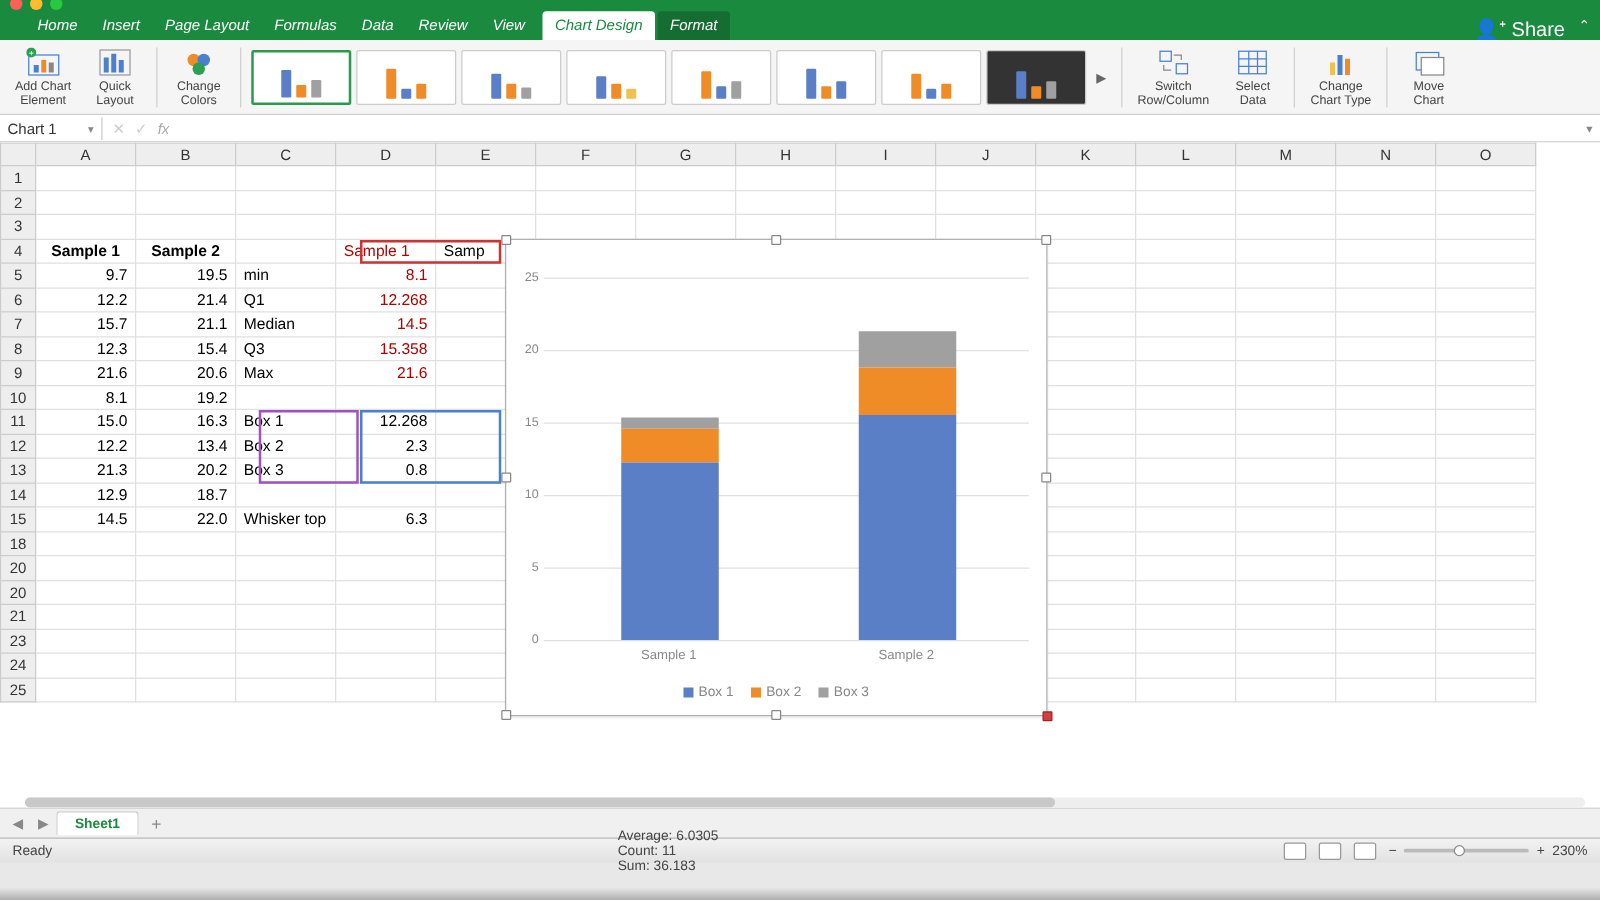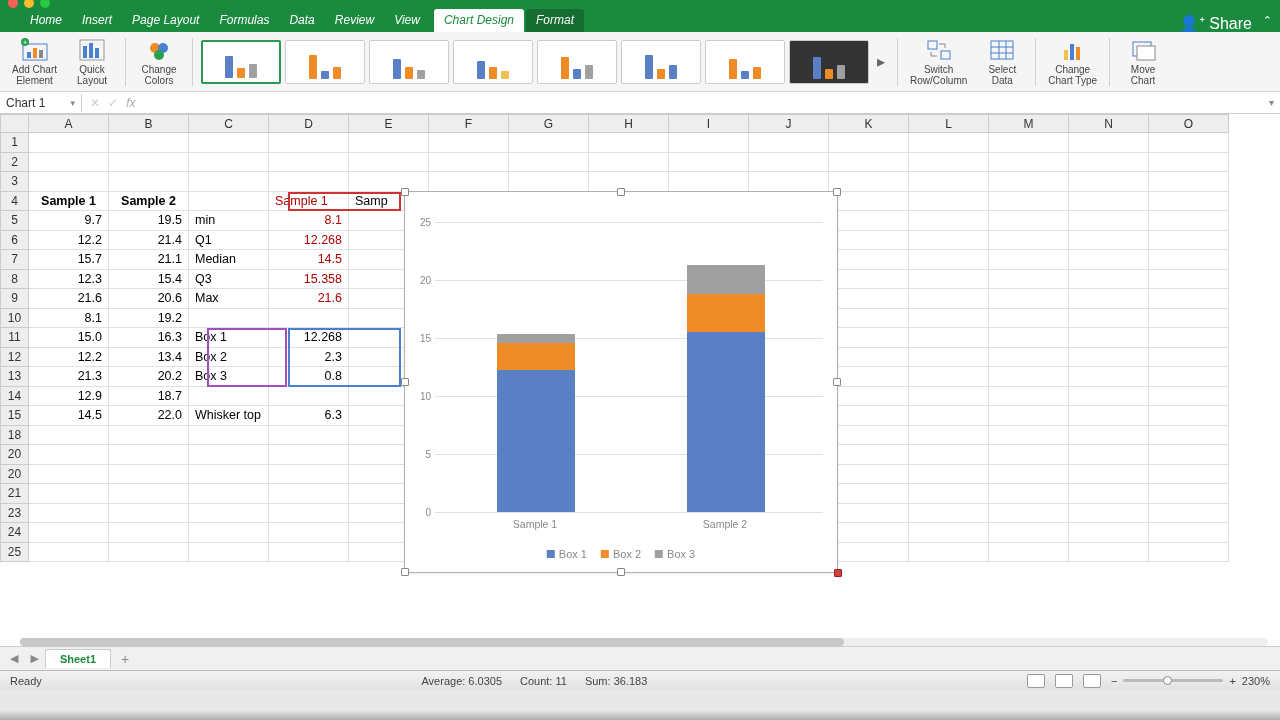--- a/index.html
+++ b/index.html
@@ -71,21 +71,21 @@
   .barseg { width:100%;}
 
   
   .tabstrip { height:24px; background:#f0f0f0; border-top:1px solid #ccc; display:flex; align-items:center; padding:0 4px; font-size:11px; color:#555;}
   .nav-ar { padding:0 6px; color:#888; cursor:pointer;}
   .sheettab { background:#fff; border:1px solid #ccc; border-bottom:none; padding:3px 14px; border-radius:3px 3px 0 0; font-weight:600; color:#1a8a3e; cursor:pointer;}
   .plus { padding:0 10px; color:#888; cursor:pointer; font-size:14px;}
 
   
   .status { height:20px; background:linear-gradient(#f2f2f2,#e2e2e2); border-top:1px solid #bbb; display:flex; align-items:center; font-size:11px; color:#444; padding:0 10px; justify-content:space-between;}
-  .status .mid { display:flex; gap:18px;}
+  .status .mid { display:flex; flex-direction:column;}
   .status .right { display:flex; align-items:center; gap:10px;}
   .viewbtn { width:18px; height:14px; border:1px solid #999; border-radius:2px; background:#fff; cursor:pointer;}
   .zoom { display:flex; align-items:center; gap:6px;}
   .ztrack { width:100px; height:3px; background:#bbb; position:relative; border-radius:2px;}
   .zthumb { position:absolute; width:9px; height:9px; border-radius:50%; background:#fff; border:1px solid #888; top:-3px; left:40px;}
 
   
   .dock { position:absolute; bottom:0; left:0; right:0; height:10px; background:linear-gradient(rgba(0,0,0,0),rgba(0,0,0,0.25));}
   .scrollh { position:absolute; left:20px; right:12px; bottom:0; height:8px; }
   .scrollh .track { background:#eee; height:8px; border-radius:4px;}

